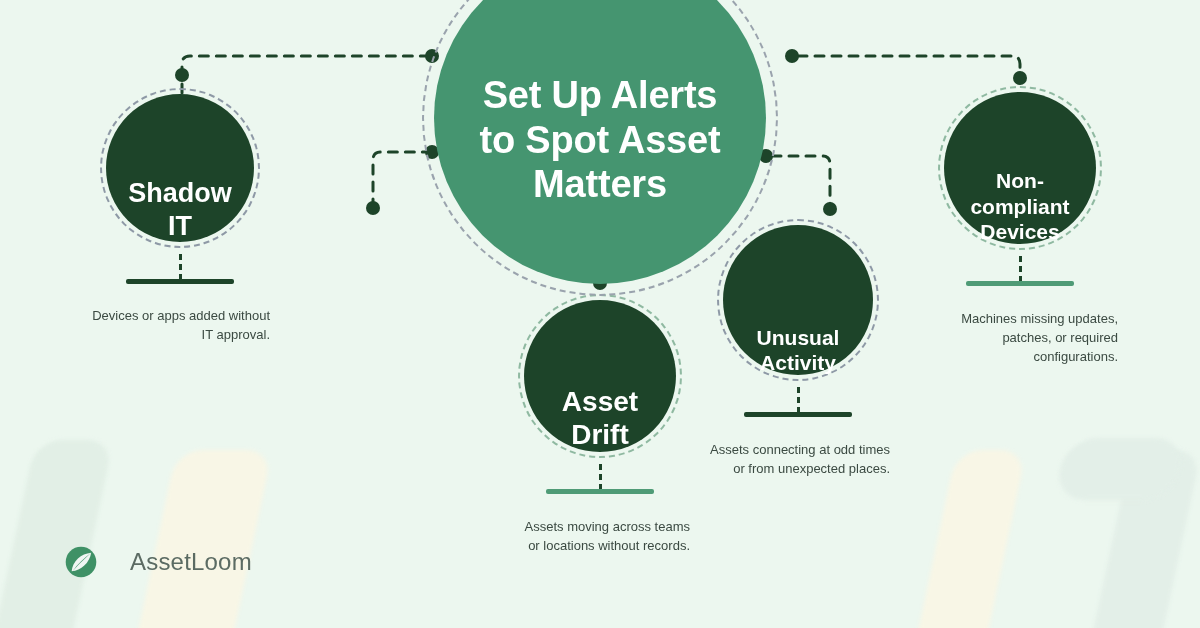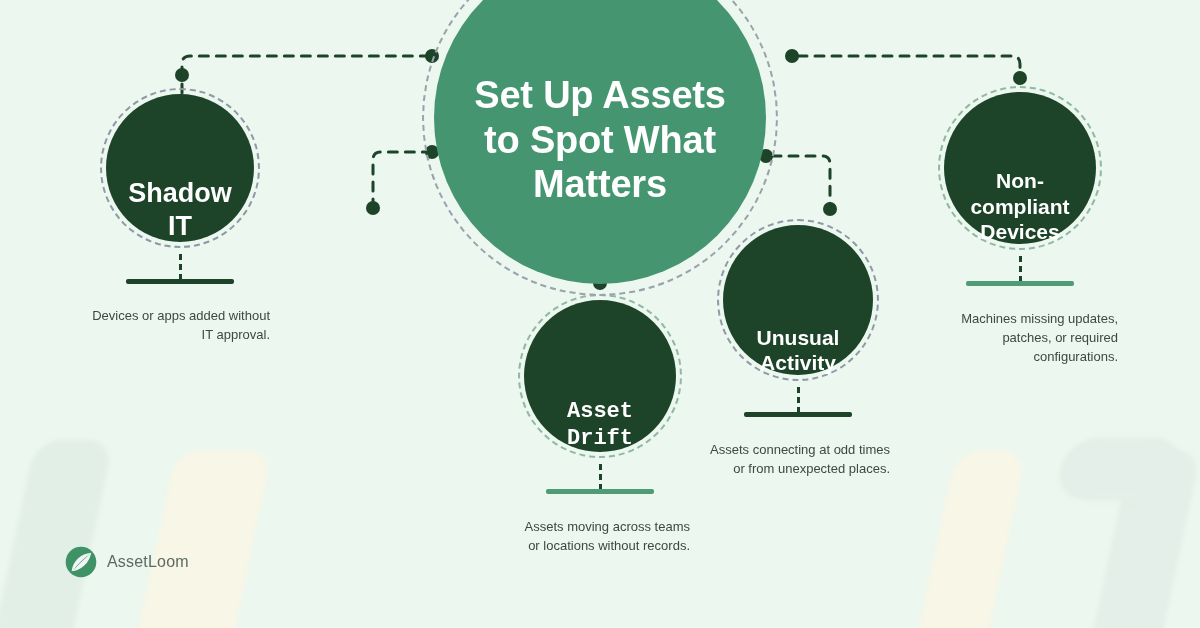--- a/index.html
+++ b/index.html
@@ -148,23 +148,24 @@
     align-items: center;
     gap: 9px;
     z-index: 7;
   }
   .logo-mark {
     width: 34px;
     height: 34px;
     flex: 0 0 34px;
   }
   .logo-text {
-    font-size: 16px;
+    font-size: 24px;
     color: #5b6b63;
     letter-spacing: 0.2px;
+    margin-left: 23px;
   }
 </style>
 </head>
 <body>
 
 <div id="stage">
 
   <div class="bg-layer">
     <div class="stripe stripe-a"></div>
     <div class="stripe stripe-b"></div>
@@ -190,38 +191,38 @@
       <circle cx="600" cy="283" r="7"></circle>
       <circle cx="766" cy="156" r="7"></circle>
       <circle cx="830" cy="209" r="7"></circle>
       <circle cx="792" cy="56" r="7"></circle>
       <circle cx="1020" cy="78" r="7"></circle>
     </g>
   </svg>
 
   <div class="hub-ring"></div>
   <div class="hub">
-    <div class="hub-title">Set Up Assets to Spot What Matters</div>
+    <div class="hub-title">Set Up Alerts to Spot Asset Matters</div>
   </div>
 
   <div class="node" style="left:100px; top:88px;">
     <div class="bubble-ring" style="left:0; top:0; width:160px; height:160px;"></div>
     <div class="bubble" style="margin:6px; width:148px; height:148px;">
       <span class="bubble-label" style="font-size:27px;">Shadow IT</span>
     </div>
     <div class="stem" style="left:79px; top:166px;"></div>
     <div class="rule" style="left:26px; top:191px; width:108px;"></div>
     <div class="caption" style="left:-10px; top:219px; width:180px;">Devices or apps added without IT approval.</div>
   </div>
 
 
   <div class="node" style="left:518px; top:294px;">
     <div class="bubble-ring green" style="left:0; top:0; width:164px; height:164px;"></div>
     <div class="bubble" style="margin:6px; width:152px; height:152px;">
-      <span class="bubble-label" style="font-size:22px;font-family:Liberation Mono, monospace;">Asset Drift</span>
+      <span class="bubble-label" style="font-size:28px;">Asset Drift</span>
     </div>
     <div class="stem" style="left:81px; top:170px;"></div>
     <div class="rule mid" style="left:28px; top:195px; width:108px;"></div>
     <div class="caption" style="left:-8px; top:224px; width:180px;">Assets moving across teams or locations without records.</div>
   </div>
 
   <div class="node" style="left:717px; top:219px;">
     <div class="bubble-ring" style="left:0; top:0; width:162px; height:162px;"></div>
     <div class="bubble" style="margin:6px; width:150px; height:150px;">
       <span class="bubble-label" style="font-size:21px;">Unusual Activity</span>

